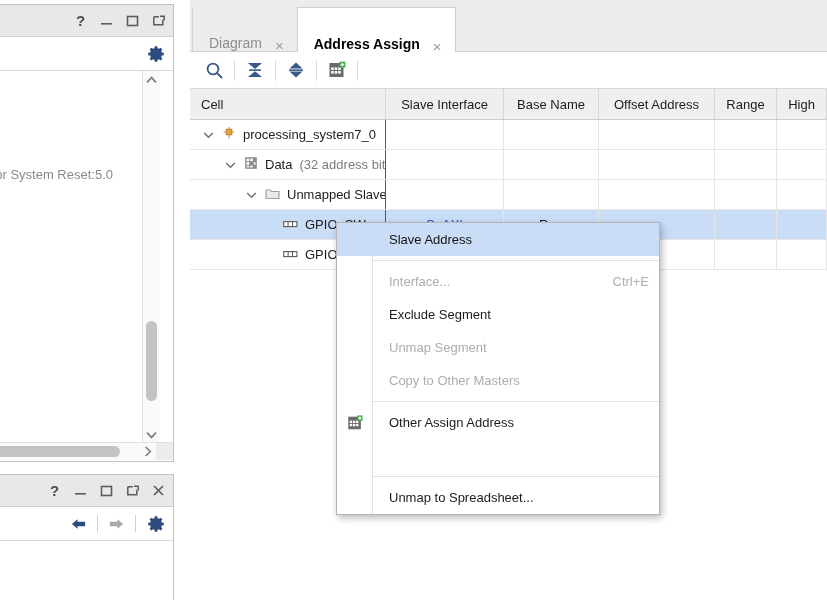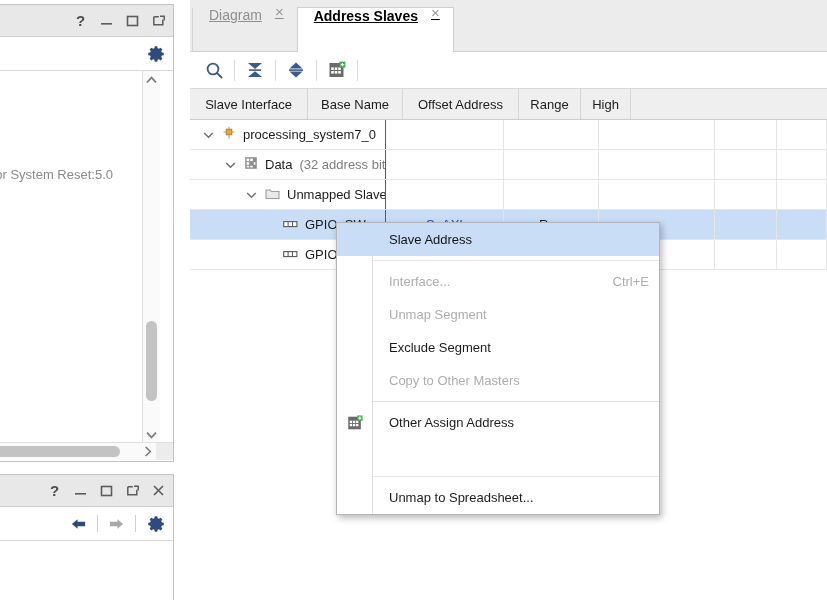--- a/index.html
+++ b/index.html
@@ -203,27 +203,26 @@
   .tabstrip::before {
     content: "";
     position: absolute;
     left: 2px; top: 8px;
     width: 1px; height: 44px;
     background: #d3d3d3;
   }
   .tab {
     height: 44px;
     display: flex;
-    align-items: flex-start;
+    align-items: flex-end;
     padding: 0 13px 0 16px;
     gap: 13px;
     box-sizing: border-box;
     font-size: 14px;
     cursor: default;
-    text-decoration: underline;
   }
   .tab.inactive {
     color: #8e8e8e;
     background: #ececec;
   }
   .tab.active {
     color: #000000;
     font-weight: bold;
     background: #ffffff;
     border-left: 1px solid #cfcfcf;
@@ -507,21 +506,21 @@
   </div>
 
   <div class="main-zone">
 
     <div class="tabstrip">
       <div class="tab inactive">
         <span>Diagram</span>
         <span class="tab-close">×</span>
       </div>
       <div class="tab active">
-        <span>Address Slaves</span>
+        <span>Address Assign</span>
         <span class="tab-close">×</span>
       </div>
     </div>
 
     <div class="ae-toolbar">
       <div class="ae-tool">
         <svg width="19" height="19" viewBox="0 0 19 19">
           <circle cx="8" cy="8" r="5.4" fill="none" stroke="#3a5a8c" stroke-width="1.8"></circle>
           <path d="M12.1 12.1 L16.5 16.5" stroke="#3a5a8c" stroke-width="1.9" stroke-linecap="round"></path>
         </svg>
@@ -556,20 +555,21 @@
           </g>
           <rect x="12.4" y="1.6" width="6" height="6" fill="#41b34a"></rect>
           <path d="M15.4 2.9 v3.4 M13.7 4.6 h3.4" stroke="#ffffff" stroke-width="1.2"></path>
         </svg>
       </div>
       <div class="ae-sep"></div>
     </div>
 
     <div class="tbl">
       <div class="tbl-head">
+        <div class="th" style="width:196px;">Cell</div>
         <div class="th center" style="width:118px;">Slave Interface</div>
         <div class="th center" style="width:95px;">Base Name</div>
         <div class="th center" style="width:116px;">Offset Address</div>
         <div class="th center" style="width:62px;">Range</div>
         <div class="th center" style="width:50px;">High</div>
       </div>
 
       <div class="tbl-row">
         <div class="td first" style="width:196px;">
           <div class="cell-inner" style="padding-left:0px;">
@@ -699,29 +699,29 @@
     </div>
 
     <div class="mi-sep"></div>
 
     <div class="mi disabled">
       <div class="mi-icon"></div>
       <div class="mi-label">Interface...</div>
       <div class="mi-accel">Ctrl+E</div>
     </div>
 
+    <div class="mi">
+      <div class="mi-icon"></div>
+      <div class="mi-label">Exclude Segment</div>
+      <div class="mi-accel"></div>
+    </div>
+
     <div class="mi disabled">
       <div class="mi-icon"></div>
       <div class="mi-label">Unmap Segment</div>
-      <div class="mi-accel"></div>
-    </div>
-
-    <div class="mi">
-      <div class="mi-icon"></div>
-      <div class="mi-label">Exclude Segment</div>
       <div class="mi-accel"></div>
     </div>
 
     <div class="mi disabled">
       <div class="mi-icon"></div>
       <div class="mi-label">Copy to Other Masters</div>
       <div class="mi-accel"></div>
     </div>
 
     <div class="mi-sep"></div>

